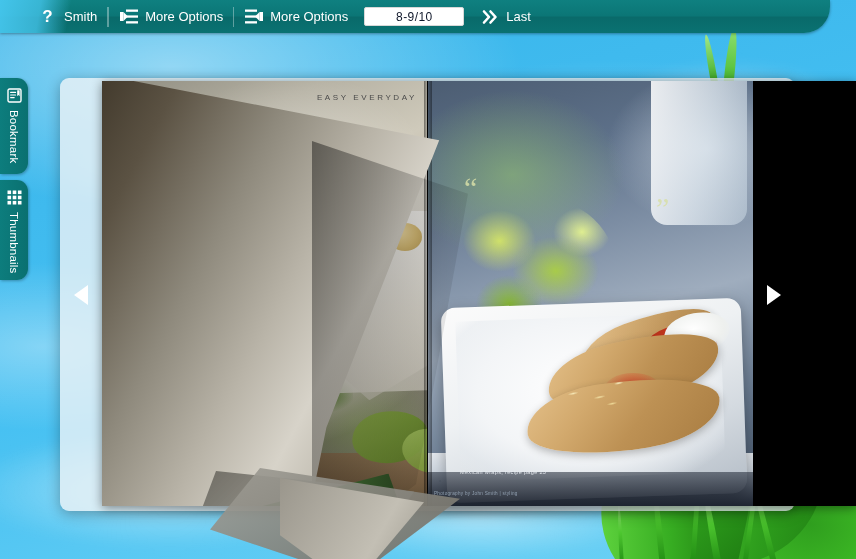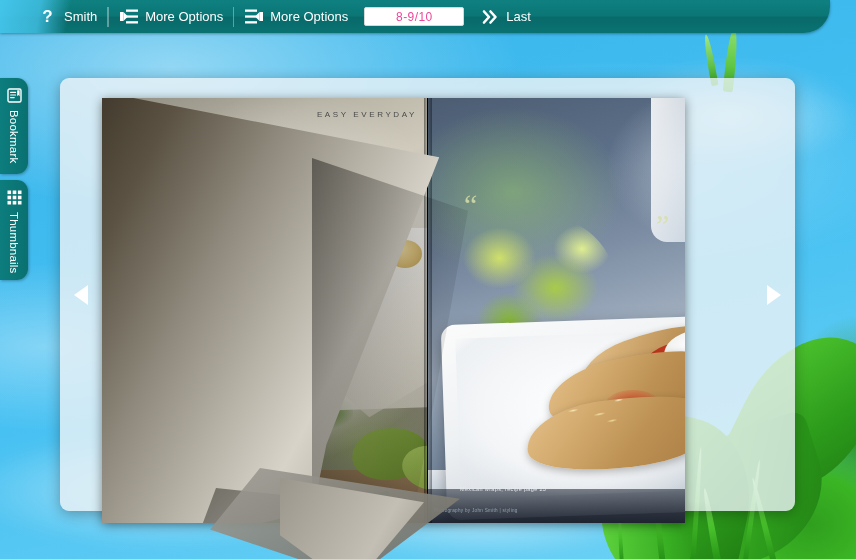--- a/index.html
+++ b/index.html
@@ -86,21 +86,21 @@
   .tsep { position:relative; z-index:2; width:1px; height:20px; background:rgba(255,255,255,.35); }
   .ticon { display:flex; align-items:center; justify-content:center; width:19px; height:19px; }
   .ticon svg { display:block; }
   .qmark { font-size:17px; font-weight:bold; line-height:1; }
 
   #pagebox {
     position:relative; z-index:2;
     width:100px; height:19px; margin:0 6px;
     background:#ffffff; border:1px solid #d8d8d8; border-radius:2px;
     display:flex; align-items:center; justify-content:center;
-    color:#ec4899; font-size:12px; letter-spacing:.4px; cursor:text;
+    color:#0f172a; font-size:12px; letter-spacing:.4px; cursor:text;
   }
 
   
   .vtab {
     position:absolute; left:0; width:28px; z-index:35;
     background:linear-gradient(to right,#0d7d7d,#0a7070);
     border-top-right-radius:11px; border-bottom-right-radius:11px;
     display:flex; flex-direction:column; align-items:center;
     padding-top:9px; cursor:pointer;
     box-shadow:1px 1px 3px rgba(0,0,0,.28);
@@ -126,21 +126,21 @@
     position:absolute; top:0; height:433px; width:42px;
     display:flex; align-items:center; justify-content:center; cursor:pointer; z-index:6;
   }
   #nav-prev { left:0; }
   #nav-next { right:0; }
   .tri { width:0; height:0; }
   .tri-l { border-top:10px solid transparent; border-bottom:10px solid transparent; border-right:14px solid #ffffff; }
   .tri-r { border-top:10px solid transparent; border-bottom:10px solid transparent; border-left:14px solid #ffffff; }
 
   #book {
-    position:absolute; left:42px; top:20px; width:583px; height:425px;
+    position:absolute; left:42px; top:3px; width:755px; height:425px;
     overflow:hidden; background:#000;
     box-shadow:0 2px 10px rgba(0,0,0,.45);
   }
   .page { position:absolute; top:0; height:425px; width:325px; overflow:hidden; }
   #page-left  { left:0; }
   #page-right { left:326px; }
   .gutter {
     position:absolute; left:322px; top:0; width:8px; height:425px; z-index:5;
     background:linear-gradient(to right, rgba(0,0,0,.45), rgba(0,0,0,.08) 45%, rgba(0,0,0,.40));
   }

